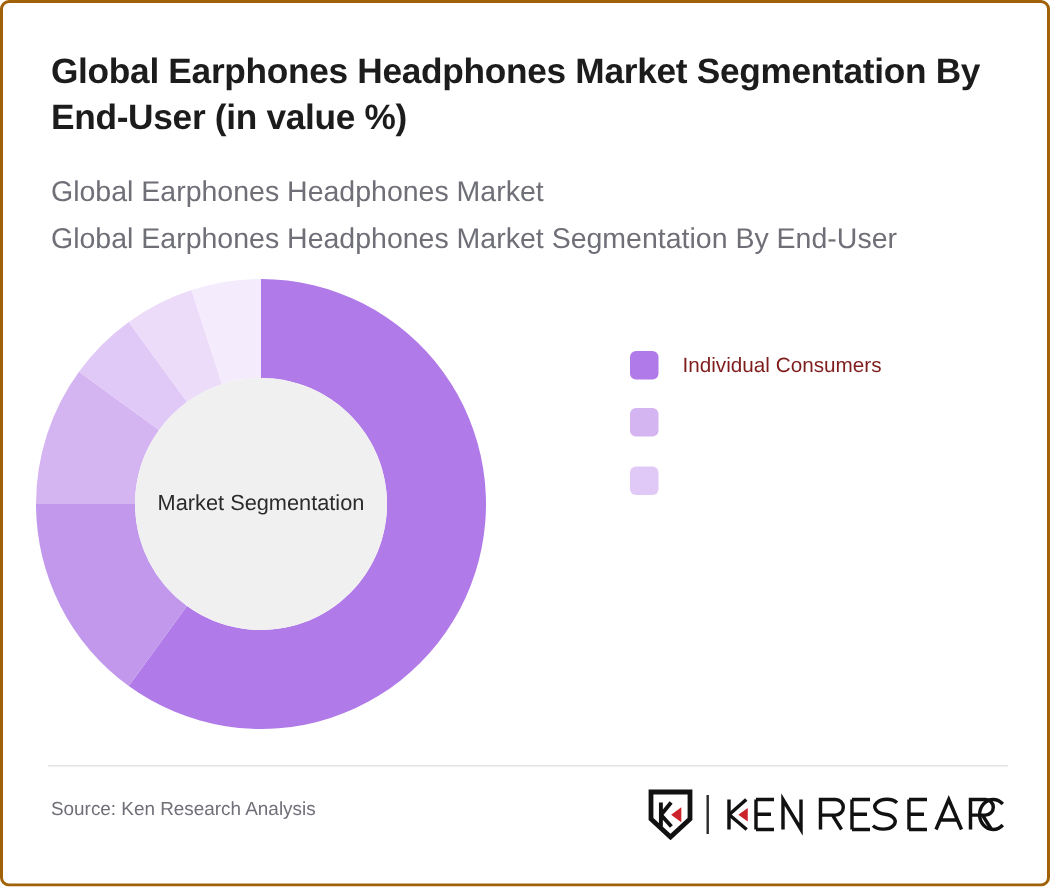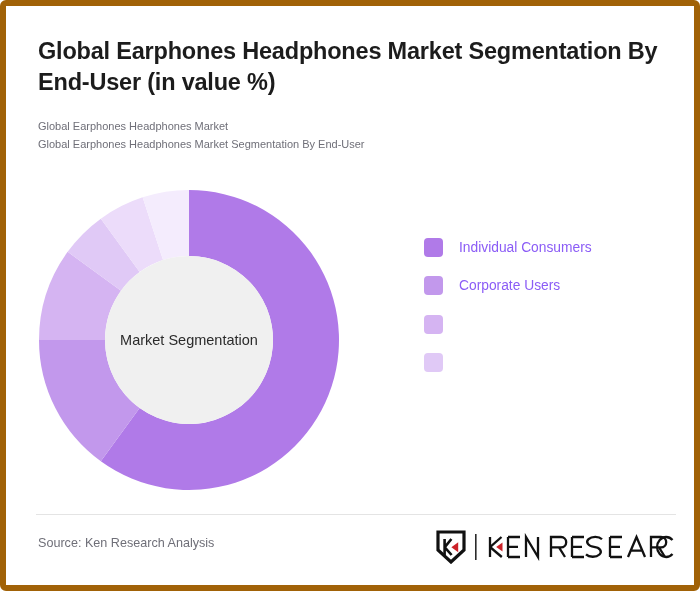--- a/index.html
+++ b/index.html
@@ -10,21 +10,21 @@
   body {
     font-family: "Liberation Sans", sans-serif;
     -webkit-font-smoothing: antialiased;
   }
   .card {
     position: relative;
     width: 700px;
     height: 591px;
     box-sizing: border-box;
     background: #ffffff;
-    border: 6px solid #a16207;
+    border: 2px solid #a16207;
     border-radius: 6px;
     overflow: hidden;
   }
   .inner {
     position: absolute;
     left: 0; top: 0;
     width: 700px;
     height: 591px;
   }
 
@@ -40,29 +40,29 @@
     color: #1c1c1c;
     letter-spacing: -0.2px;
   }
   .subtitle-block {
     position: absolute;
     left: 32px;
     top: 112px;
     width: 640px;
   }
   .subtitle {
-    font-size: 11px;
+    font-size: 19px;
     line-height: 1.62;
     color: #6f6f78;
   }
 
   
   .chart-area {
     position: absolute;
-    left: 28px;
+    left: 17px;
     top: 178px;
     width: 310px;
     height: 312px;
   }
   .donut-svg {
     position: absolute;
     left: 0;
     top: 0;
     width: 310px;
     height: 312px;
@@ -96,21 +96,21 @@
   }
   .legend-swatch {
     width: 19px;
     height: 19px;
     border-radius: 4px;
     flex: 0 0 auto;
   }
   .legend-label {
     margin-left: 16px;
     font-size: 13.8px;
-    color: #8b5cf6;
+    color: #7f1d1d;
     white-space: nowrap;
   }
 
   
   .divider {
     position: absolute;
     left: 30px;
     top: 508px;
     width: 640px;
     height: 1px;
@@ -160,24 +160,20 @@
       </svg>
       <div class="donut-center-label">Market Segmentation</div>
     </div>
 
     <div class="legend" id="legend">
         <div class="legend-item">
           <span class="legend-swatch" style="background: rgb(176, 122, 232);"></span>
           <span class="legend-label">Individual Consumers</span>
         </div>
         <div class="legend-item">
-          <span class="legend-swatch" style="background: rgb(194, 152, 236);"></span>
-          <span class="legend-label">Corporate Users</span>
-        </div>
-        <div class="legend-item">
           <span class="legend-swatch" style="background: rgb(213, 180, 242);"></span>
         </div>
         <div class="legend-item">
           <span class="legend-swatch" style="background: rgb(224, 201, 246);"></span>
         </div>
       </div>
 
     <div class="divider"></div>
     <div class="source">Source: Ken Research Analysis</div>
     <div class="logo">

